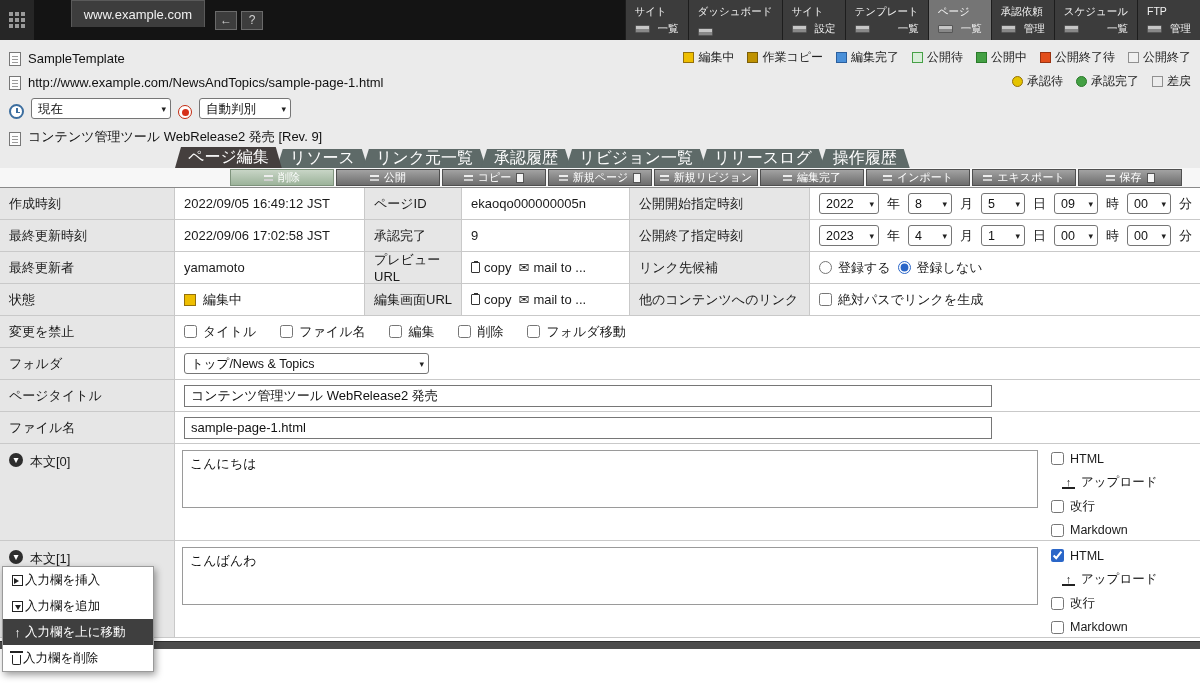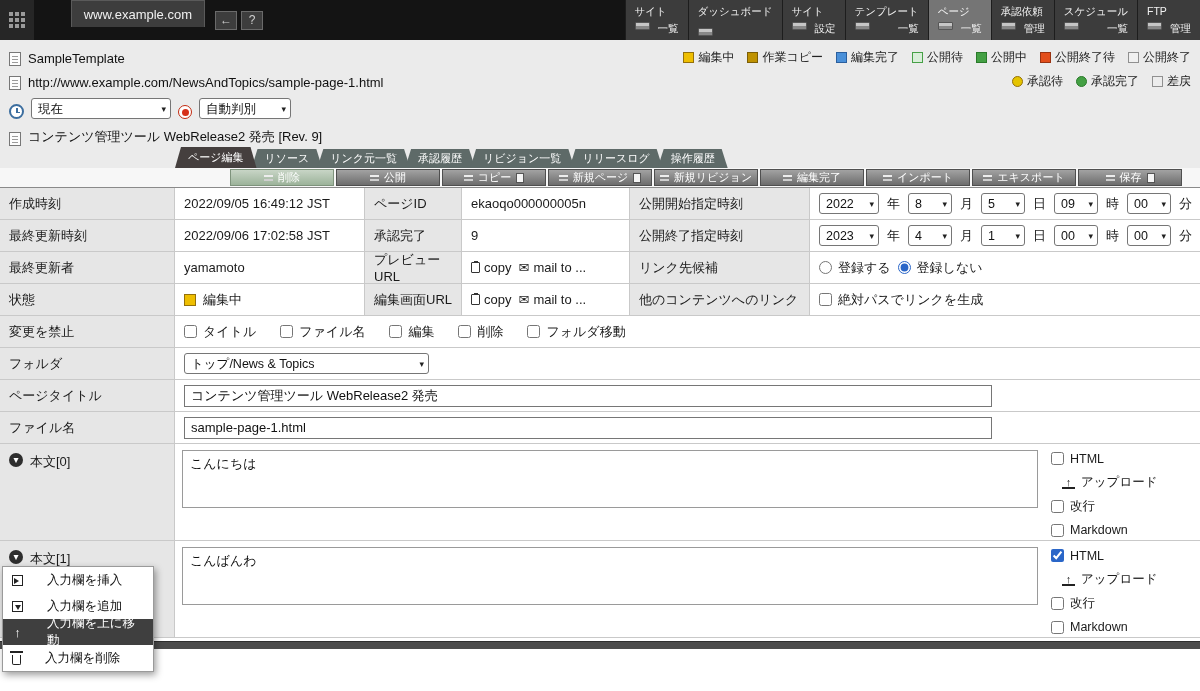--- a/index.html
+++ b/index.html
@@ -12,21 +12,21 @@
   .grid-icon span { width:4px; height:4px; background:#9a9a9a; }
   .domain-wrap { width:168px; margin-left:3px; display:flex; flex-direction:row; justify-content:flex-end; flex:none; }
   .domain-tab { background:#3d3d3d; border:1px solid #5a5a5a; border-bottom:none; height:27px; display:flex; align-items:center; padding:0 12px; font-size:13px; color:#f0f0f0; cursor:pointer; }
   .domain-underline { height:5px; background:#f2f2f2; }
   .tb-btns { display:flex; align-items:center; gap:4px; margin-left:10px; }
   .tb-sq { width:22px; height:19px; background:#3d3d3d; border:1px solid #6a6a6a; color:#cfcfcf; font-size:12px; line-height:1; cursor:pointer; font-family:inherit; }
   .topnav { margin-left:auto; display:flex; align-items:stretch; }
   .nav-btn { background:#3c3c3c; border-left:1px solid #1d1d1d; padding:5px 9px 4px 9px; min-width:62px; cursor:pointer; display:flex; flex-direction:column; justify-content:space-between; }
   .nav-btn.active { background:#757575; }
   .nav-btn .l1 { font-size:10.5px; color:#f2f2f2; white-space:nowrap; }
-  .nav-btn .l2row { display:flex; justify-content:space-between; align-items:flex-start; gap:8px; }
+  .nav-btn .l2row { display:flex; justify-content:space-between; align-items:center; gap:8px; }
   .nav-btn .l2 { font-size:10.5px; color:#f2f2f2; white-space:nowrap; }
   .nav-ico { width:15px; height:8px; background:linear-gradient(#c6c6c6 0 3px,#888 3px); border:1px solid #565656; border-radius:1px; flex:none; }
 
   
   .header { background:#ebebeb; }
   .hrow { display:flex; align-items:flex-end; gap:7px; padding:0 9px; }
   .hrow.a { height:26px; } .hrow.b { height:24px; } .hrow.c { height:29px; } .hrow.d { height:27px; }
   .hname { font-size:13px; color:#111; }
   .hurl { font-size:13px; color:#111; }
   .legend { margin-left:auto; display:flex; gap:13px; align-items:center; font-size:12px; color:#222; }
@@ -46,21 +46,21 @@
   .selwrap { position:relative; display:inline-block; }
   .selwrap::after { content:"▾"; position:absolute; right:5px; top:50%; transform:translateY(-50%); font-size:9px; color:#222; pointer-events:none; }
   select { appearance:none; -webkit-appearance:none; border:1px solid #767676; border-radius:3px; background:#fff; height:21px; font-family:"Liberation Sans","DejaVu Sans",sans-serif; font-size:12.5px; padding:0 20px 0 6px; color:#111; cursor:pointer; }
   .w140 select { width:140px; } .w92 select { width:92px; } .w245 select { width:245px; }
   .sel-y select { width:60px; } .sel-s select { width:44px; padding-right:15px; }
   .ti { height:22px; border:1px solid #767676; font-family:inherit; font-size:13px; padding:1px 6px; width:808px; background:#fff; color:#111; }
   input[type=checkbox], input[type=radio] { width:13px; height:13px; accent-color:#2a66c8; margin:0; flex:none; cursor:pointer; }
 
   
   .tabs { display:flex; align-items:flex-end; height:22px; padding-left:175px; background:#ebebeb; }
-  .tab { height:19px; padding:0 13px; display:flex; align-items:center; color:#fff; font-size:11px; background:#5e6a68; clip-path:polygon(6px 0,calc(100% - 6px) 0,100% 100%,0 100%); margin-right:-5px; cursor:pointer; white-space:nowrap; }
+  .tab { height:19px; padding:0 13px; display:flex; align-items:center; color:#fff; font-size:16px; background:#5e6a68; clip-path:polygon(6px 0,calc(100% - 6px) 0,100% 100%,0 100%); margin-right:-5px; cursor:pointer; white-space:nowrap; }
   .tab.active { background:#453f3e; height:21px; position:relative; z-index:2; }
 
   
   .actions { display:flex; align-items:center; height:19px; padding-left:230px; background:#f7f7f7; }
   .abtn { height:17px; flex:none; display:flex; align-items:center; justify-content:center; gap:5px; width:104px; margin-right:2px; background:linear-gradient(#a2a2a2,#6d6d6d); border:1px solid #4f4f4f; color:#fff; font-size:11px; cursor:pointer; font-family:inherit; padding:0; white-space:nowrap; }
   .abtn.sage { background:linear-gradient(#c8d5c6,#9cb39a); border-color:#7e937c; }
   .eq { width:9px; height:6px; border-top:2px solid #ededed; border-bottom:2px solid #cfcfcf; flex:none; }
   .mini-doc { width:8px; height:10px; background:#f5f5f5; border:1px solid #555; flex:none; }
 
   
@@ -87,21 +87,21 @@
   .opts { width:155px; flex:none; padding:5px 4px 0 6px; display:flex; flex-direction:column; gap:4px; font-size:12.5px; }
   .opt { display:flex; align-items:center; gap:6px; height:20px; cursor:pointer; white-space:nowrap; }
   .opt.upload { margin-left:11px; }
   .up-ico { width:13px; height:12px; border-bottom:2px solid #222; display:inline-flex; align-items:flex-start; justify-content:center; font-size:11px; font-weight:bold; line-height:1; color:#222; flex:none; }
 
   
   .bottom-bar { height:8px; background:#4b4b4b; border-top:1px solid #2e2e2e; margin-top:3px; }
 
   
   .ctx-menu { position:absolute; left:2px; top:566px; width:152px; background:#fff; border:1px solid #9a9a9a; box-shadow:2px 3px 7px rgba(0,0,0,.38); z-index:50; }
-  .ctx-item { height:26px; display:flex; align-items:center; gap:24px; padding:0 9px; font-size:12.5px; color:#111; cursor:pointer; }
+  .ctx-item { height:26px; display:flex; align-items:center; gap:2px; padding:0 9px; font-size:12.5px; color:#111; cursor:pointer; }
   .ctx-item.active { background:#3f3f3f; color:#fff; }
   .ci { flex:none; display:inline-flex; align-items:center; justify-content:center; }
   .ci-box { width:11px; height:11px; border:1.5px solid #222; position:relative; }
   .ci-box::after { content:""; position:absolute; border:3px solid transparent; }
   .ci-insert::after { left:1px; top:2px; border-left:5px solid #222; }
   .ci-append::after { left:2px; top:3px; border-top:5px solid #222; }
   .ci-up { font-size:13px; font-weight:bold; color:#fff; width:11px; }
   .ci-trash { width:9px; height:10px; border:1.5px solid #222; border-top:none; border-radius:0 0 2px 2px; position:relative; margin-top:3px; }
   .ci-trash::before { content:""; position:absolute; top:-3.5px; left:-3px; right:-3px; height:2px; background:#222; }
 </style>

